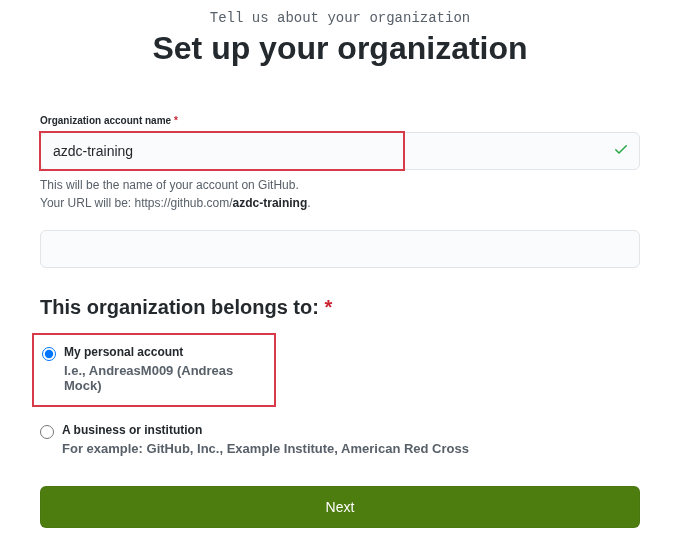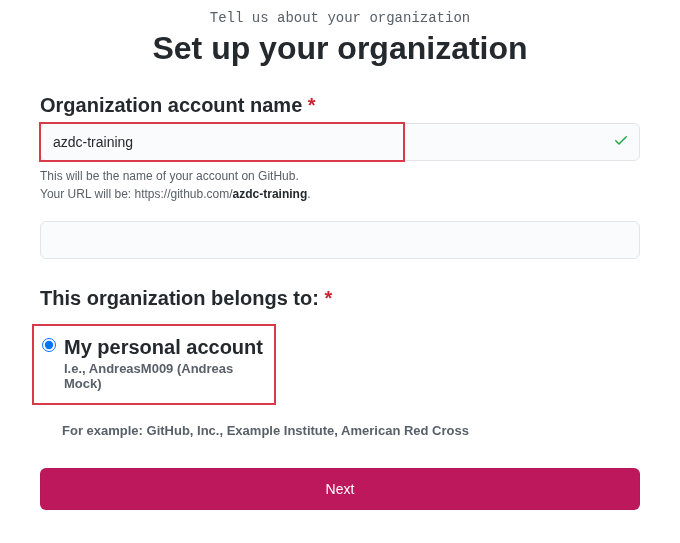--- a/index.html
+++ b/index.html
@@ -23,29 +23,29 @@
       color: #586069;
       font-family: "SFMono-Regular", Consolas, "Liberation Mono", Menlo, monospace;
       font-size: 14px;
       margin-bottom: 4px;
     }
     .title {
       text-align: center;
       font-size: 32px;
       font-weight: 600;
       color: #24292e;
-      margin-bottom: 27px;
+      margin-bottom: 48px;
     }
     .form-group {
       margin-bottom: 18px;
     }
     .label {
       display: block;
       font-weight: 600;
-      font-size: 20px;
+      font-size: 10px;
       color: #24292e;
       margin-bottom: 6px;
     }
     .required {
       color: #cb2431;
     }
     .input {
       width: 100%;
       padding: 8px 36px 8px 12px;
       font-size: 14px;
@@ -99,34 +99,34 @@
       gap: 8px;
     }
     .radio-input {
       margin-top: 2px;
       width: 14px;
       height: 14px;
       flex-shrink: 0;
     }
     .radio-label {
       font-weight: 600;
-      font-size: 20px;
+      font-size: 12px;
       color: #24292e;
     }
     .radio-hint {
       font-size: 13px;
       color: #586069;
       margin-left: 22px;
       margin-top: 2px;
       font-weight: bold;
     }
     .next-button {
       width: 100%;
       padding: 12px;
-      background-color: #be185d;
+      background-color: #4d7c0f;
       color: #ffffff;
       border: 1px solid rgba(27,31,35,0.05);
       border-radius: 6px;
       font-size: 14px;
       font-weight: 500;
       cursor: pointer;
       margin-top: 8px;
     }
     .org-name-row {
       position: relative;
@@ -205,18 +205,22 @@
   <div class="radio-group">
     <div class="radio-option radio-highlighted">
       <div class="radio-row">
         <input type="radio" name="belongs" class="radio-input" checked="" style="">
         <span class="radio-label">My personal account</span>
       </div>
       <div class="radio-hint">I.e., AndreasM009 (Andreas Mock)</div>
     </div>
 
     <div class="radio-option">
+      <div class="radio-row">
+        <input type="radio" name="belongs" class="radio-input" style="">
+        <span class="radio-label">A business or institution</span>
+      </div>
       <div class="radio-hint">For example: GitHub, Inc., Example Institute, American Red Cross</div>
     </div>
   </div>
 
   <button class="next-button">Next</button>
 </div>
 
 </body></html>

